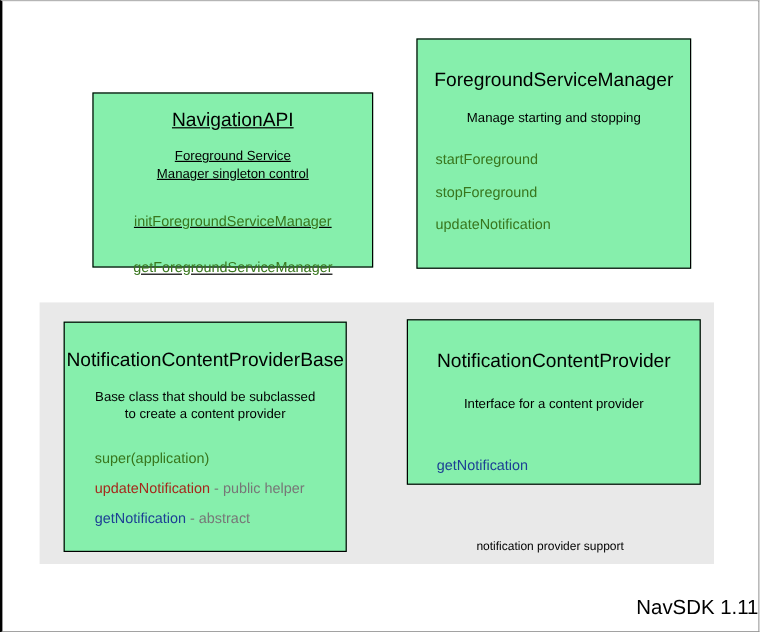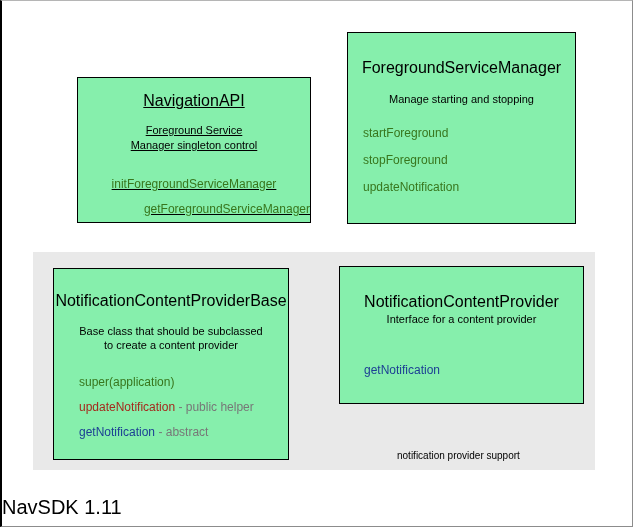--- a/index.html
+++ b/index.html
@@ -45,44 +45,44 @@
   .box-title { font-size: 16px; line-height: 20px; white-space: nowrap; }
   #box-nav  .box-title { margin-top: 13px; }
   #box-fsm  .box-title { margin-top: 25px; }
   #box-ncpb .box-title { margin-top: 22px; }
   #box-ncp  .box-title { margin-top: 25px; }
 
   .box-desc { font-size: 11px; line-height: 14px; }
   #box-nav  .box-desc { margin-top: 12px; line-height: 15px; }
   #box-fsm  .box-desc { margin-top: 14px; }
   #box-ncpb .box-desc { margin-top: 13px; }
-  #box-ncp  .box-desc { margin-top: 0; }
+  #box-ncp  .box-desc { margin-top: 18px; }
 
   .methods { text-align: left; }
   #box-nav  .methods { text-align: center; margin-top: 23px; }
   #box-fsm  .methods { padding-left: 15px; margin-top: 19px; }
   #box-ncpb .methods { padding-left: 25px; margin-top: 22px; }
   #box-ncp  .methods { padding-left: 24px; margin-top: 36px; }
 
   .method { font-size: 12px; line-height: 16px; white-space: nowrap; }
-  #box-nav  .method + .method { margin-top: 9px; text-align: right; }
+  #box-nav  .method + .method { margin-top: 23px; }
   #box-fsm  .method + .method { margin-top: 11px; }
   #box-ncpb .method + .method { margin-top: 9px; }
 
   .method-name[data-color="green"] { color: var(--method-green, #38761d); }
   .method-name[data-color="red"]   { color: var(--method-red, #a5291c); }
   .method-name[data-color="blue"]  { color: var(--method-blue, #1c3f94); }
   .method-suffix { color: var(--suffix-gray, #777777); }
 
   .footer-label {
     position: absolute;
     left: 0; top: 496px;
     width: 100%;
-    text-align: left;
-    font-size: 20px;
+    text-align: right;
+    font-size: 17px;
     line-height: 20px;
     color: #000000;
   }
 </style>
 </head>
 <body>
 
 <div class="canvas">
 
   <div class="group-rect"></div>

